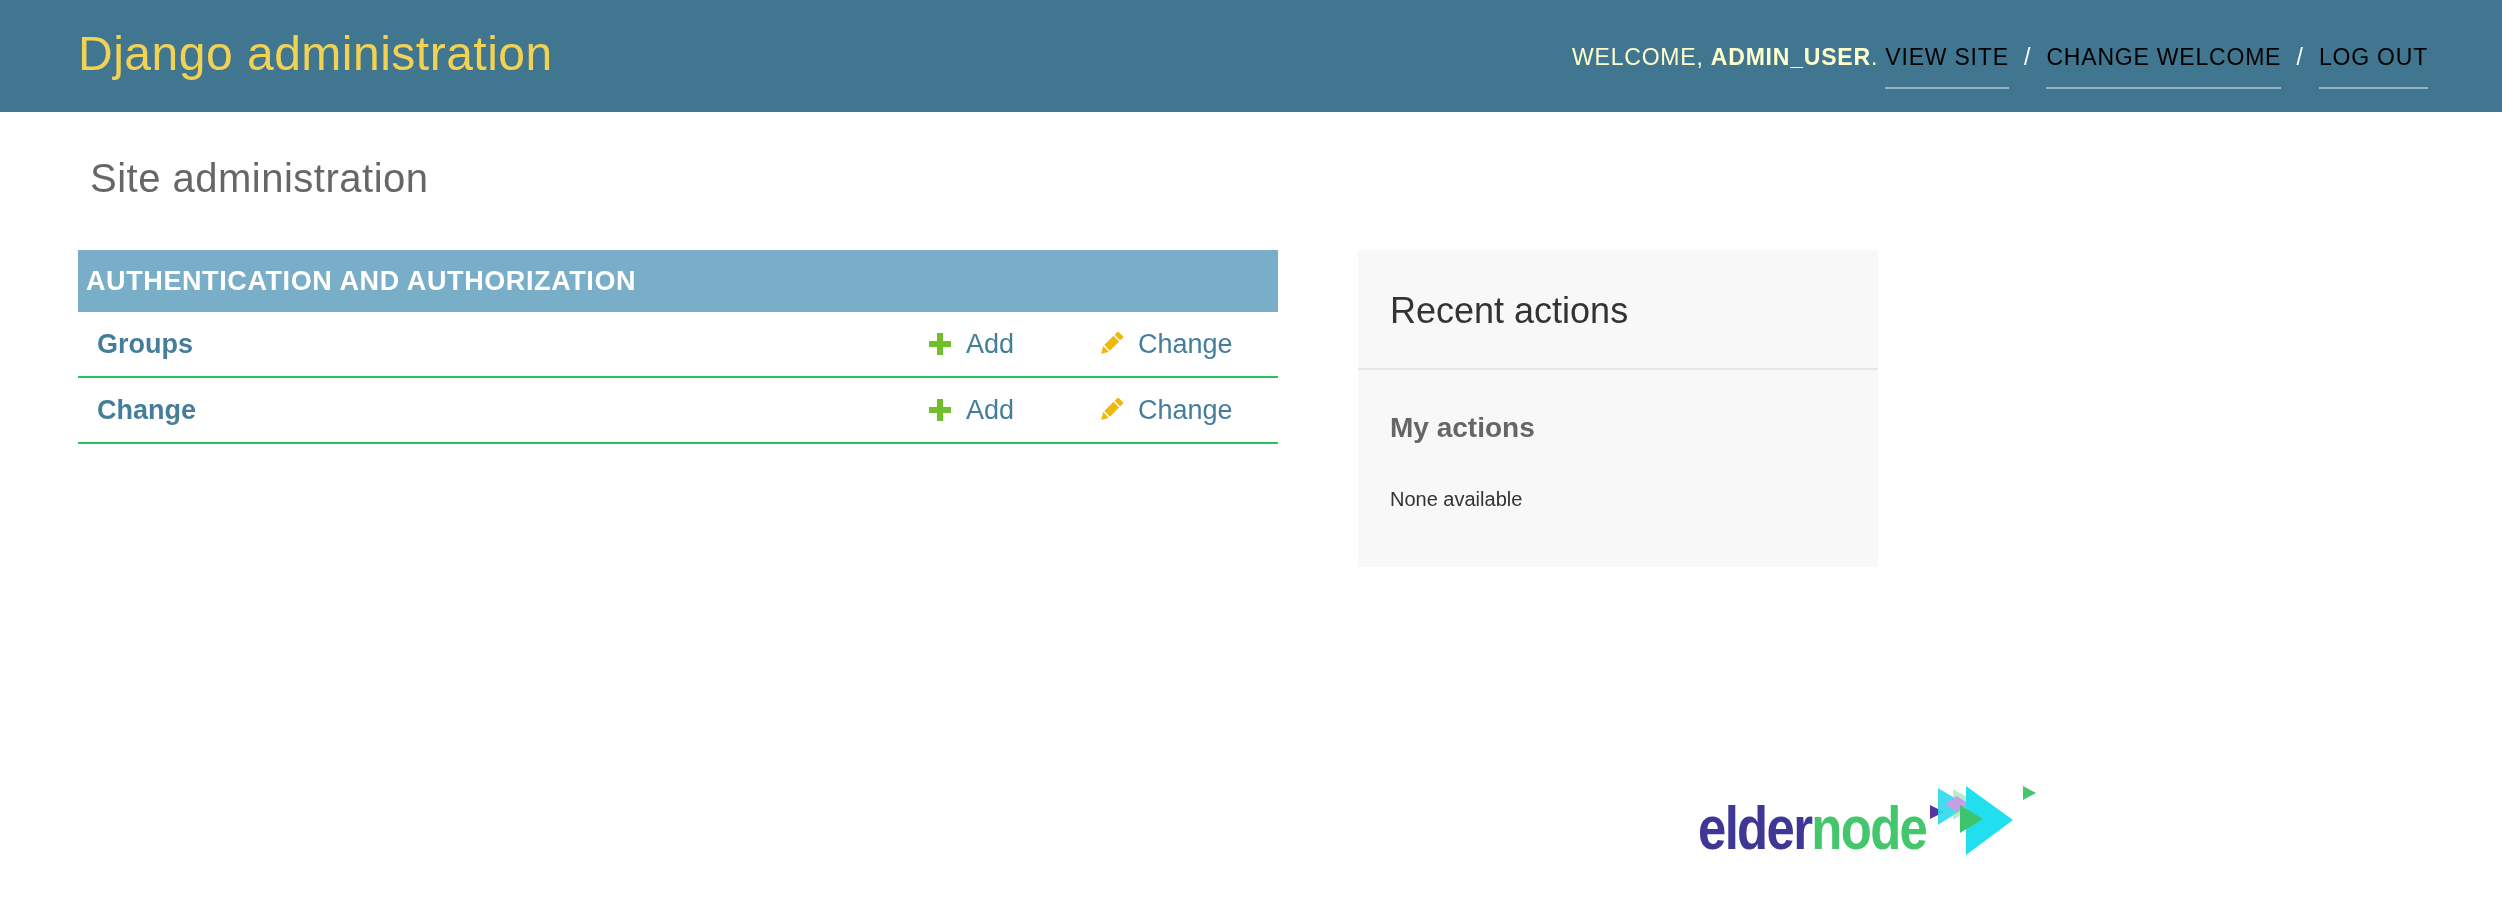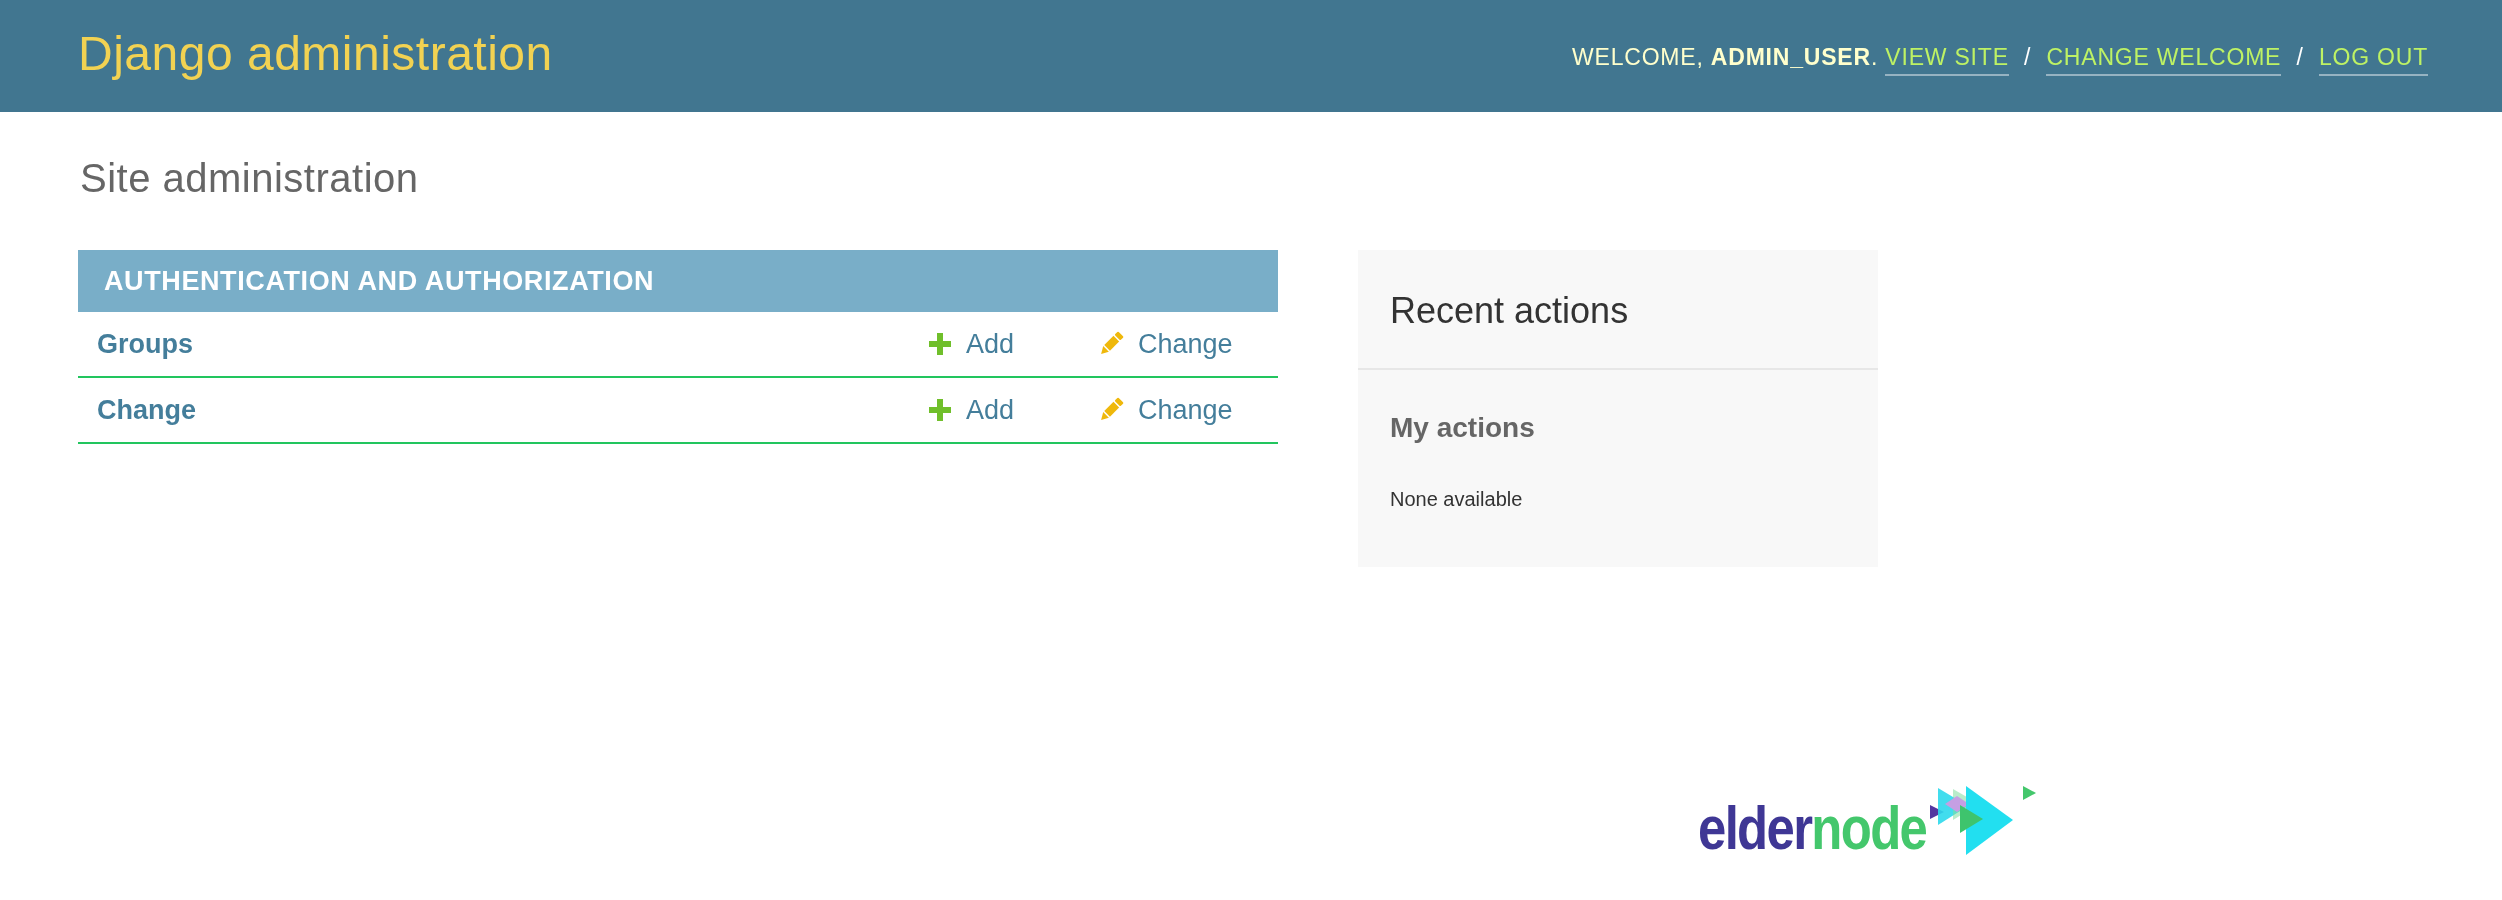--- a/index.html
+++ b/index.html
@@ -8,32 +8,32 @@
   .stage { position: relative; width: 2502px; height: 900px; }
 
   
   .app-header { position: absolute; left: 0; top: 0; width: 2502px; height: 112px;
                 background: #417690; }
   .brand { position: absolute; left: 78px; top: 28px; font-size: 48px; font-weight: 300;
            color: #f2d252; letter-spacing: 0.5px; text-decoration: none; line-height: 1.1; text-align: center; }
   .user-tools { position: absolute; right: 74px; top: 44px; font-size: 23px;
                 color: #ffffcc; letter-spacing: 0.8px; white-space: nowrap; }
   .user-tools strong { font-weight: 700; }
-  .user-tools a { color: #bef264; text-decoration: none; border-bottom: 2px solid rgba(255,255,255,0.45);
-                  padding-bottom: 4px; }
+  .user-tools a { color: #000000; text-decoration: none; border-bottom: 2px solid rgba(255,255,255,0.45);
+                  padding-bottom: 17px; }
   .user-tools .sep { color: #ffffff; margin: 0 8px; }
 
   
-  .page-title { position: absolute; left: 80px; top: 156px; font-size: 40px;
+  .page-title { position: absolute; left: 90px; top: 156px; font-size: 40px;
                 font-weight: 300; color: #666666; letter-spacing: 0.5px; }
 
   
   .app-module { position: absolute; left: 78px; top: 250px; width: 1200px; background: #fff; }
   .module-caption { display: flex; align-items: center; height: 62px; background: #79aec8;
-                    padding-left: 26px; }
+                    padding-left: 8px; }
   .module-caption a { color: #ffffff; font-size: 27px; font-weight: 700;
                       letter-spacing: 0.6px; text-decoration: none; }
   .model-row { display: flex; align-items: center; height: 66px;
                border-bottom: 2px solid #22c55e; padding: 0 30px 0 19px; }
   .model-name { font-size: 27px; font-weight: 700; color: #447e9b; text-decoration: none; flex: 0 0 auto; }
   .row-spacer { flex: 1 1 auto; }
   .action-link { display: flex; align-items: center; font-size: 27px; color: #447e9b;
                  text-decoration: none; }
   .action-link .icon { display: inline-flex; margin-right: 12px; }
   .add-cell { width: 170px; display: flex; justify-content: flex-start; }

